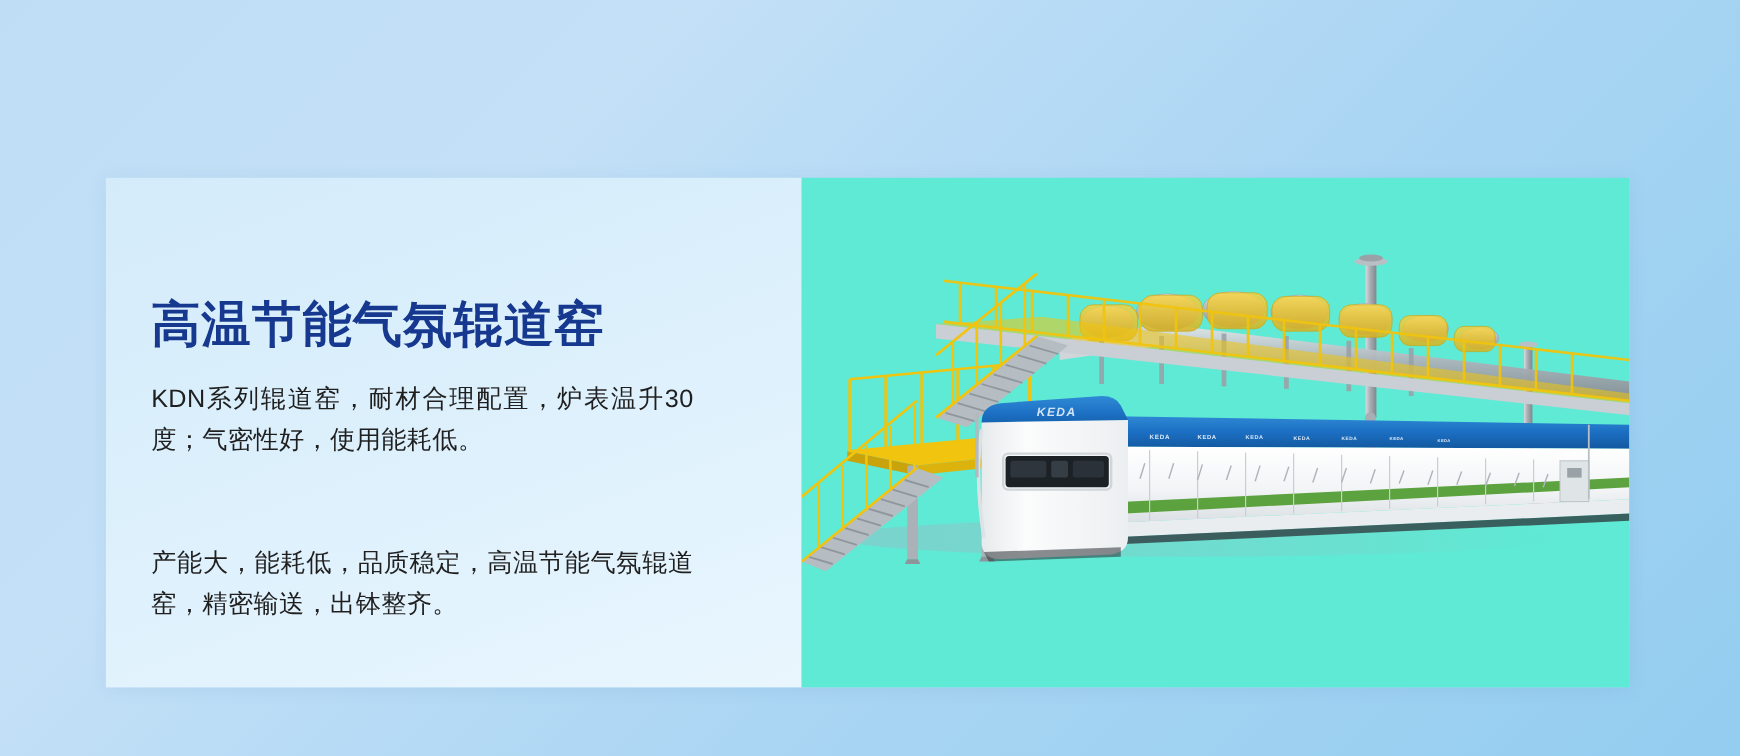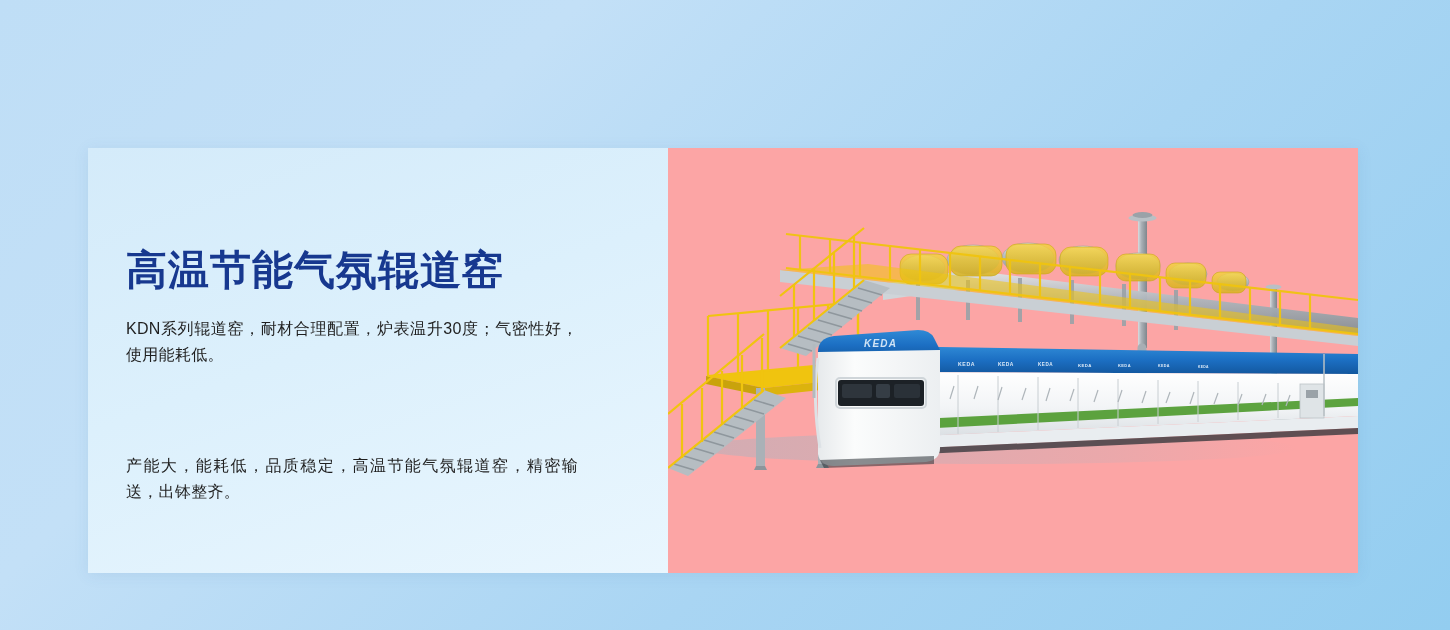--- a/index.html
+++ b/index.html
@@ -22,30 +22,30 @@
     background:linear-gradient(160deg,#d4ebfa 0%,#dcf0fc 45%,#e9f6fe 100%);
     box-sizing:border-box;padding:0 38px 12px 38px;
   }
   .title{
     position:absolute;left:38px;top:100px;
     font-size:41px;font-weight:bold;color:#17388f;
     letter-spacing:1px;line-height:1.1;white-space:nowrap;
   }
   .para{
     position:absolute;left:38px;width:452px;
-    font-size:16px;color:#1f1f1f;line-height:1.62;
+    font-size:21px;color:#1f1f1f;line-height:1.62;
     letter-spacing:.3px;text-align:justify;
   }
   .para.p1{top:168px;}
   .para.p2{top:305px;}
 
   
   .image-panel{
     position:relative;width:690px;height:100%;
-    background:#fca5a5;overflow:hidden;
+    background:#5eead4;overflow:hidden;
   }
   .scene{position:absolute;left:0;top:0;width:690px;height:425px;}
   .scene svg{display:block;width:690px;height:425px;}
 </style>
 </head>
 <body>
 
 <div class="banner">
 
   <div class="card">

